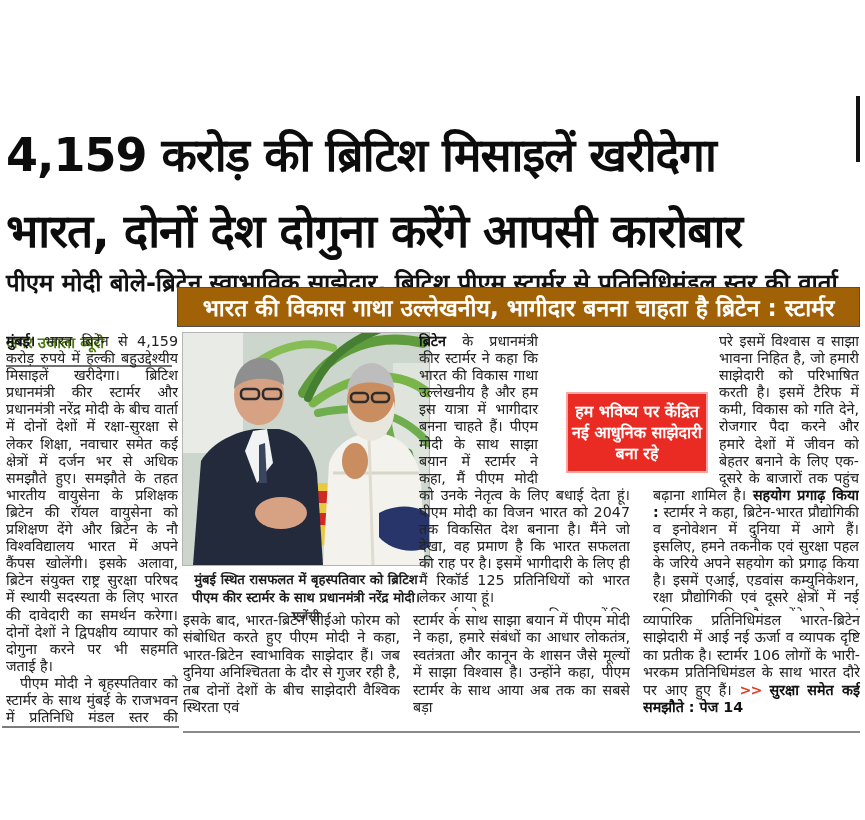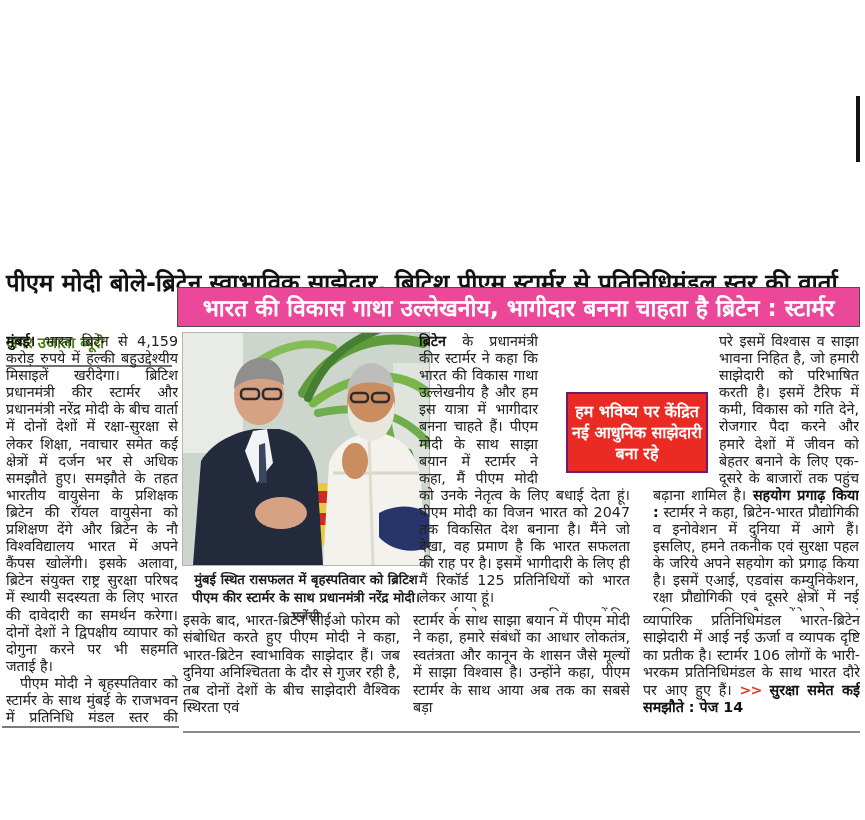--- a/index.html
+++ b/index.html
@@ -10,39 +10,39 @@
   .headline{position:absolute;left:6px;top:86px;width:856px;color:#0c0c0c;
             font-weight:800;font-size:46px;line-height:76px;letter-spacing:-1px;}
   .headline .hl{display:block;white-space:nowrap;}
 
   .subheadline{position:absolute;left:6px;top:246px;width:856px;font-weight:700;
                font-size:24px;line-height:34px;white-space:nowrap;color:#111;}
 
   .byline{position:absolute;left:6px;top:292px;width:166px;font-size:15px;font-weight:700;
           color:#4d7c0f;padding-bottom:13px;border-bottom:2px solid #6f6f6f;margin-top:40px;}
 
-  .banner{position:absolute;left:177px;top:287px;width:683px;height:40px;background:#ec4899;
+  .banner{position:absolute;left:177px;top:287px;width:683px;height:40px;background:#a16207;
           color:#ffffff;font-weight:700;font-size:23px;line-height:40px;text-align:center;
           white-space:nowrap;border:1px solid #4e4e4e;}
 
   .bodytext{font-size:14.3px;line-height:17.1px;text-align:justify;color:#222;}
   .bodytext p{margin:0;}
   .bodytext p + p{text-indent:14px;}
 
   .col-left{position:absolute;left:6px;top:333px;width:172px;height:392px;overflow:hidden;}
   .col-mid{position:absolute;left:419px;top:333px;width:211px;height:278px;overflow:hidden;}
   .col-right{position:absolute;left:653px;top:333px;width:206px;height:278px;overflow:hidden;}
 
   .spacer-r{float:right;width:86px;height:86px;margin:56px 0 4px 6px;}
   .spacer-l{float:left;width:60px;height:86px;margin:56px 6px 4px 0;}
 
   .lead{font-weight:700;color:#111;margin-top:16px;}
 
   .pull-quote{position:absolute;left:566px;top:392px;width:142px;background:#ea2b23;
-              border:2px solid #701a75;color:#ffffff;font-weight:700;font-size:16px;
+              border:2px solid #fca5a5;color:#ffffff;font-weight:700;font-size:16px;
               line-height:21px;text-align:center;padding:7px 4px;z-index:5;}
 
   .photo{position:absolute;left:182px;top:332px;width:248px;height:234px;
          border:1px solid #b5b5b5;background:#cdd6cf;overflow:hidden;}
   .photo svg{display:block;}
 
   .caption{position:absolute;left:179px;top:571px;width:254px;text-align:center;
            font-size:13.2px;line-height:18px;font-weight:700;color:#1c1c1c;}
   .caption .credit{font-weight:700;font-size:12px;color:#3a3a3a;}
 
@@ -54,20 +54,24 @@
 
   .rule-left{position:absolute;left:2px;top:726px;width:177px;height:0;border-top:2px solid #7c7c7c;}
   .rule-bottom{position:absolute;left:183px;top:731px;width:677px;height:0;border-top:2px solid #8a8a8a;}
   .clip-edge{position:absolute;left:856px;top:96px;width:4px;height:66px;background:#141414;}
 </style>
 </head>
 <body>
 
 <div class="page">
 
+  <h1 class="headline">
+    <span class="hl">4,159 करोड़ की ब्रिटिश मिसाइलें खरीदेगा</span>
+    <span class="hl">भारत, दोनों देश दोगुना करेंगे आपसी कारोबार</span>
+  </h1>
   <div class="clip-edge"></div>
 
   <h2 class="subheadline">पीएम मोदी बोले-ब्रिटेन स्वाभाविक साझेदार, ब्रिटिश पीएम स्टार्मर से प्रतिनिधिमंडल स्तर की वार्ता</h2>
 
   <div class="byline">अमर उजाला ब्यूरो</div>
 
   <div class="banner">भारत की विकास गाथा उल्लेखनीय, भागीदार बनना चाहता है ब्रिटेन : स्टार्मर</div>
 
   <div class="col-left bodytext">
     <p><span class="lead">मुंबई।</span> <span>भारत ब्रिटेन से 4,159 करोड़ रुपये में हल्की बहुउद्देश्यीय मिसाइलें खरीदेगा। ब्रिटिश प्रधानमंत्री कीर स्टार्मर और प्रधानमंत्री नरेंद्र मोदी के बीच वार्ता में दोनों देशों में रक्षा-सुरक्षा से लेकर शिक्षा, नवाचार समेत कई क्षेत्रों में दर्जन भर से अधिक समझौते हुए। समझौते के तहत भारतीय वायुसेना के प्रशिक्षक ब्रिटेन की रॉयल वायुसेना को प्रशिक्षण देंगे और ब्रिटेन के नौ विश्वविद्यालय भारत में अपने कैंपस खोलेंगी। इसके अलावा, ब्रिटेन संयुक्त राष्ट्र सुरक्षा परिषद में स्थायी सदस्यता के लिए भारत की दावेदारी का समर्थन करेगा। दोनों देशों ने द्विपक्षीय व्यापार को दोगुना करने पर भी सहमति जताई है।</span></p>

